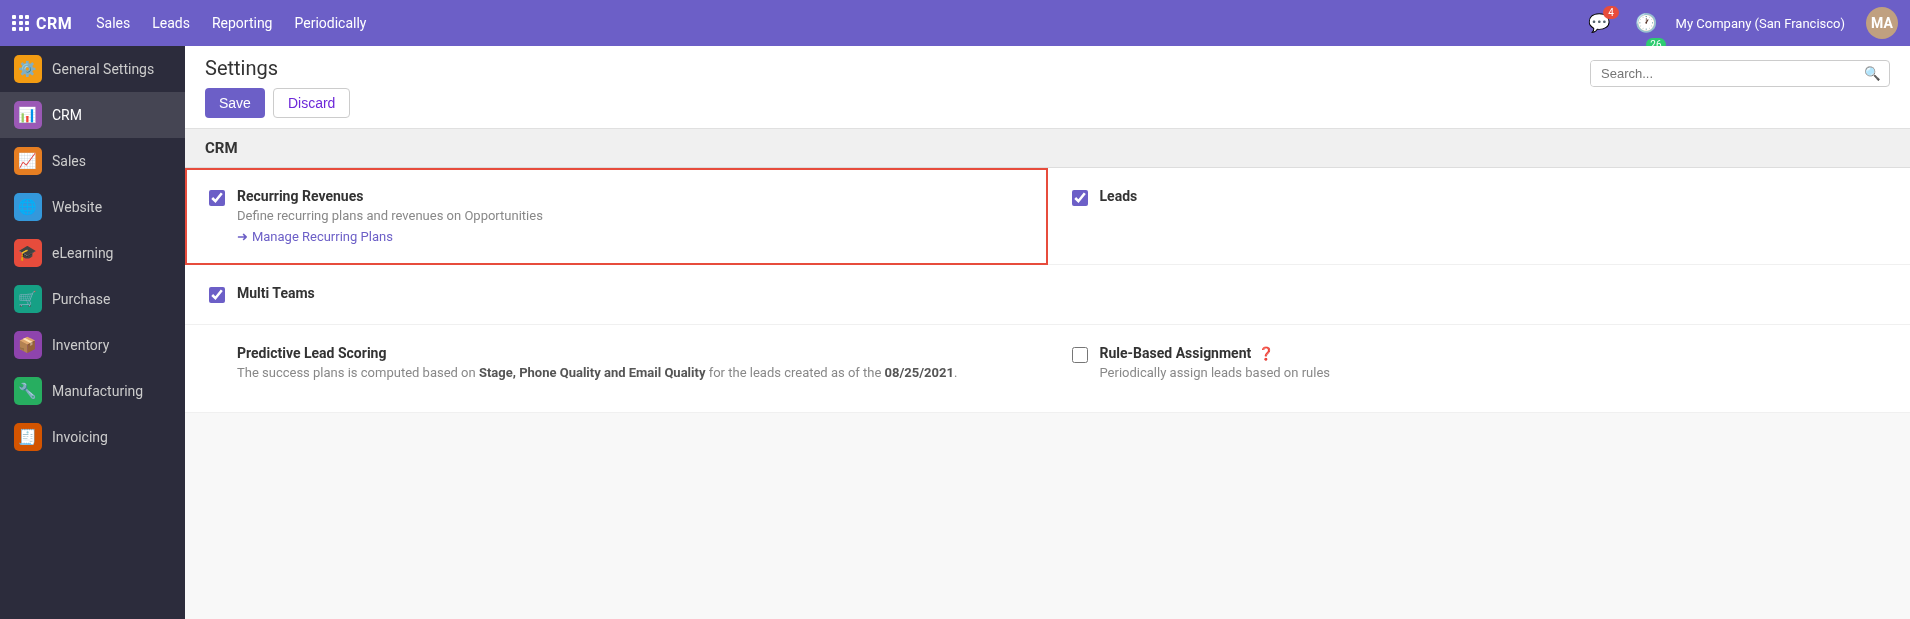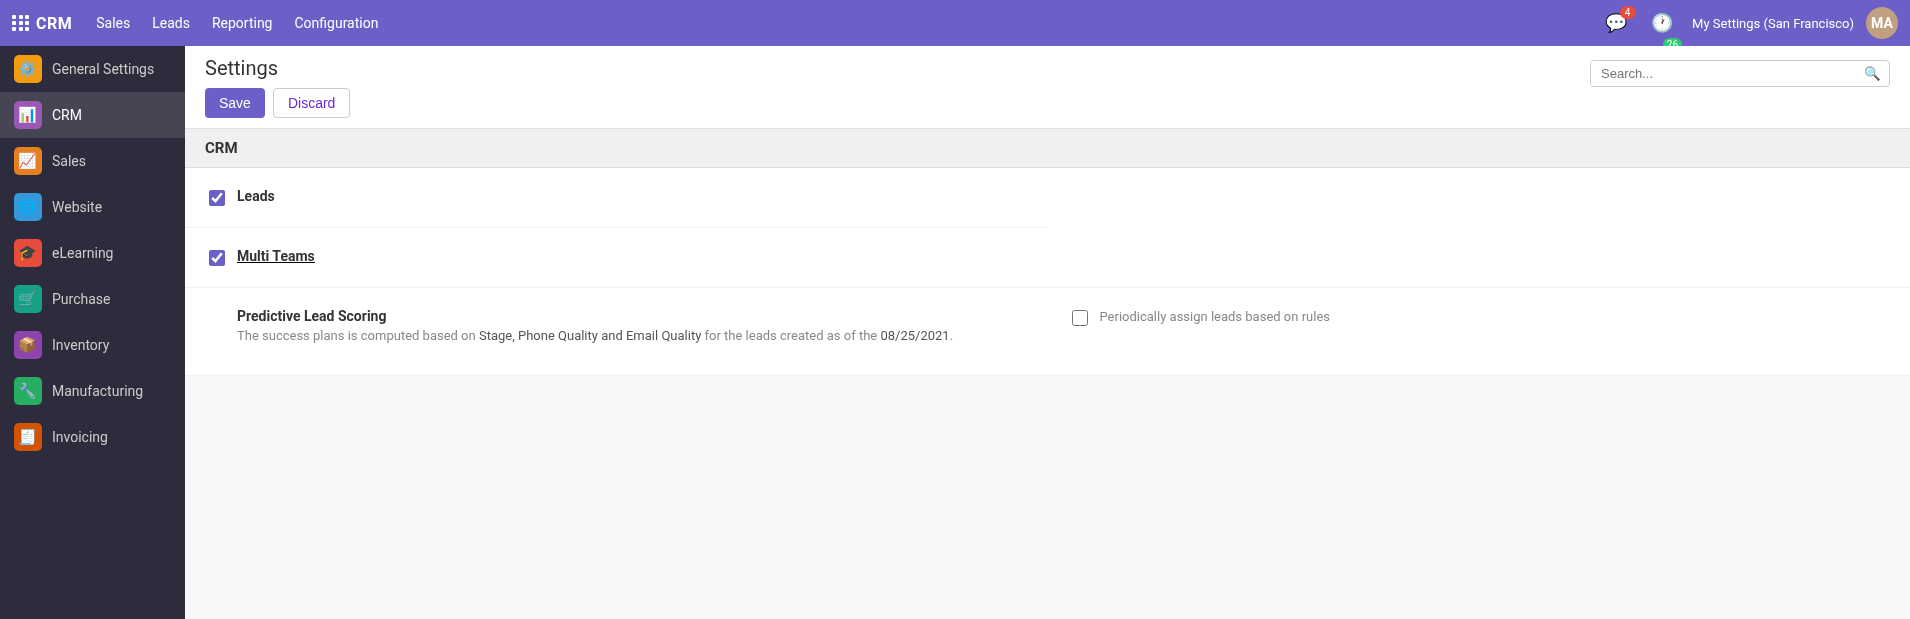--- a/index.html
+++ b/index.html
@@ -38,21 +38,21 @@
       background: #e74c3c;
       color: white;
       border-radius: 10px;
       font-size: 10px;
       padding: 1px 4px;
       min-width: 16px;
       text-align: center;
     }
     .badge.green { background: #2ecc71; margin-top: 32px; }
     .company-info { color: white; font-size: 13px; cursor: pointer; }
-    .avatar { width: 32px; height: 32px; border-radius: 50%; background: #c0a080; display: flex; align-items: center; justify-content: center; overflow: hidden; cursor: pointer; }
+    .avatar { width: 32px; height: 32px; border-radius: 50%; background: #c0a080; display: flex; align-items: center; justify-content: center; overflow: hidden; cursor: pointer; margin-left: 9px; }
     .avatar-placeholder { color: white; font-size: 14px; font-weight: bold; }
 
     
     .main-layout { display: flex; height: calc(100vh - 46px); }
 
     
     .sidebar {
       width: 185px;
       background: #2c2c3c;
       color: white;
@@ -170,35 +170,34 @@
       margin-top: 2px;
       flex-shrink: 0;
       accent-color: #6c5fc7;
       cursor: pointer;
     }
     .setting-content { flex: 1; }
     .setting-title { font-weight: 700; color: #333; font-size: 14px; margin-bottom: 3px; }
     .setting-desc { color: #888; font-size: 13px; line-height: 1.4; }
     .setting-link { color: #6c5fc7; font-size: 13px; display: inline-flex; align-items: center; gap: 4px; cursor: pointer; margin-top: 4px; text-decoration: none; }
 
-    .setting-desc strong { font-weight: 400; color: #555; }
+    .setting-desc strong { font-weight: 700; color: #555; }
     .update-btn {
       background: #6c5fc7;
       color: white;
       border: none;
       padding: 8px 16px;
       border-radius: 4px;
       cursor: pointer;
       font-size: 14px;
       margin-top: 10px;
     }
 
     .multi-teams-row {
       grid-column: 1 / 2;
-      text-decoration: underline;
     }
 
     .predictive-row { grid-column: 1 / 2; padding-bottom: 30px; }
     .rule-based-row { grid-column: 2 / 3; }
 
     
     .sidebar::-webkit-scrollbar { width: 4px; }
     .sidebar::-webkit-scrollbar-track { background: transparent; }
     .sidebar::-webkit-scrollbar-thumb { background: #555; border-radius: 2px; }
 
@@ -221,32 +220,32 @@
       <span></span>
         <span></span>
         <span></span>
     </div>
     <span class="app-name">CRM</span>
   </div>
   <div class="top-nav-links">
     <a>Sales</a>
     <a>Leads</a>
     <a>Reporting</a>
-    <a>Configuration</a>
+    <a>Periodically</a>
   </div>
   <div class="top-nav-right">
     <div class="nav-badge-group">
       <button class="nav-icon-btn">💬</button>
       <span class="badge">4</span>
     </div>
     <div class="nav-badge-group">
       <button class="nav-icon-btn">🕐</button>
       <span class="badge green">26</span>
     </div>
-    <span class="company-info">My Settings (San Francisco)</span>
+    <span class="company-info">My Company (San Francisco)</span>
     <div class="avatar">
       <span class="avatar-placeholder">MA</span>
     </div>
   </div>
 </nav>
 
 <div class="main-layout">
 
   <aside class="sidebar">
     <div class="sidebar-item">
@@ -301,20 +300,31 @@
         <button class="search-btn">🔍</button>
       </div>
     </div>
 
     <div class="content-scroll">
 
       <div class="section-header">CRM</div>
 
       <div class="settings-grid">
 
+        <div class="setting-item highlighted">
+          <input type="checkbox" class="setting-checkbox" checked="" style="">
+          <div class="setting-content">
+            <div class="setting-title">Recurring Revenues</div>
+            <div class="setting-desc">Define recurring plans and revenues on Opportunities</div>
+            <a class="setting-link">
+              <span>➜</span>
+              <span>Manage Recurring Plans</span>
+            </a>
+          </div>
+        </div>
 
         <div class="setting-item">
           <input type="checkbox" class="setting-checkbox" checked="" style="">
           <div class="setting-content">
             <div class="setting-title">Leads</div>
           </div>
         </div>
 
         <div class="setting-item multi-teams-row">
           <input type="checkbox" class="setting-checkbox" checked="" style="">
@@ -331,20 +341,24 @@
             <div class="setting-title">Predictive Lead Scoring</div>
             <div class="setting-desc">
               <span>The success plans is computed based on </span><strong>Stage, Phone Quality and Email Quality</strong><span> for the leads created as of the </span><strong>08/25/2021</strong><span>.</span>
             </div>
           </div>
         </div>
 
         <div class="setting-item rule-based-row">
           <input type="checkbox" class="setting-checkbox" style="">
           <div class="setting-content">
+            <div class="setting-title">
+              <span>Rule-Based Assignment</span>
+              <span style="color:#888; margin-left:4px; font-size:13px;">❓</span>
+            </div>
             <div class="setting-desc">Periodically assign leads based on rules</div>
           </div>
         </div>
 
       </div>
     </div>
   </div>
 </div>
 
 </body></html>

